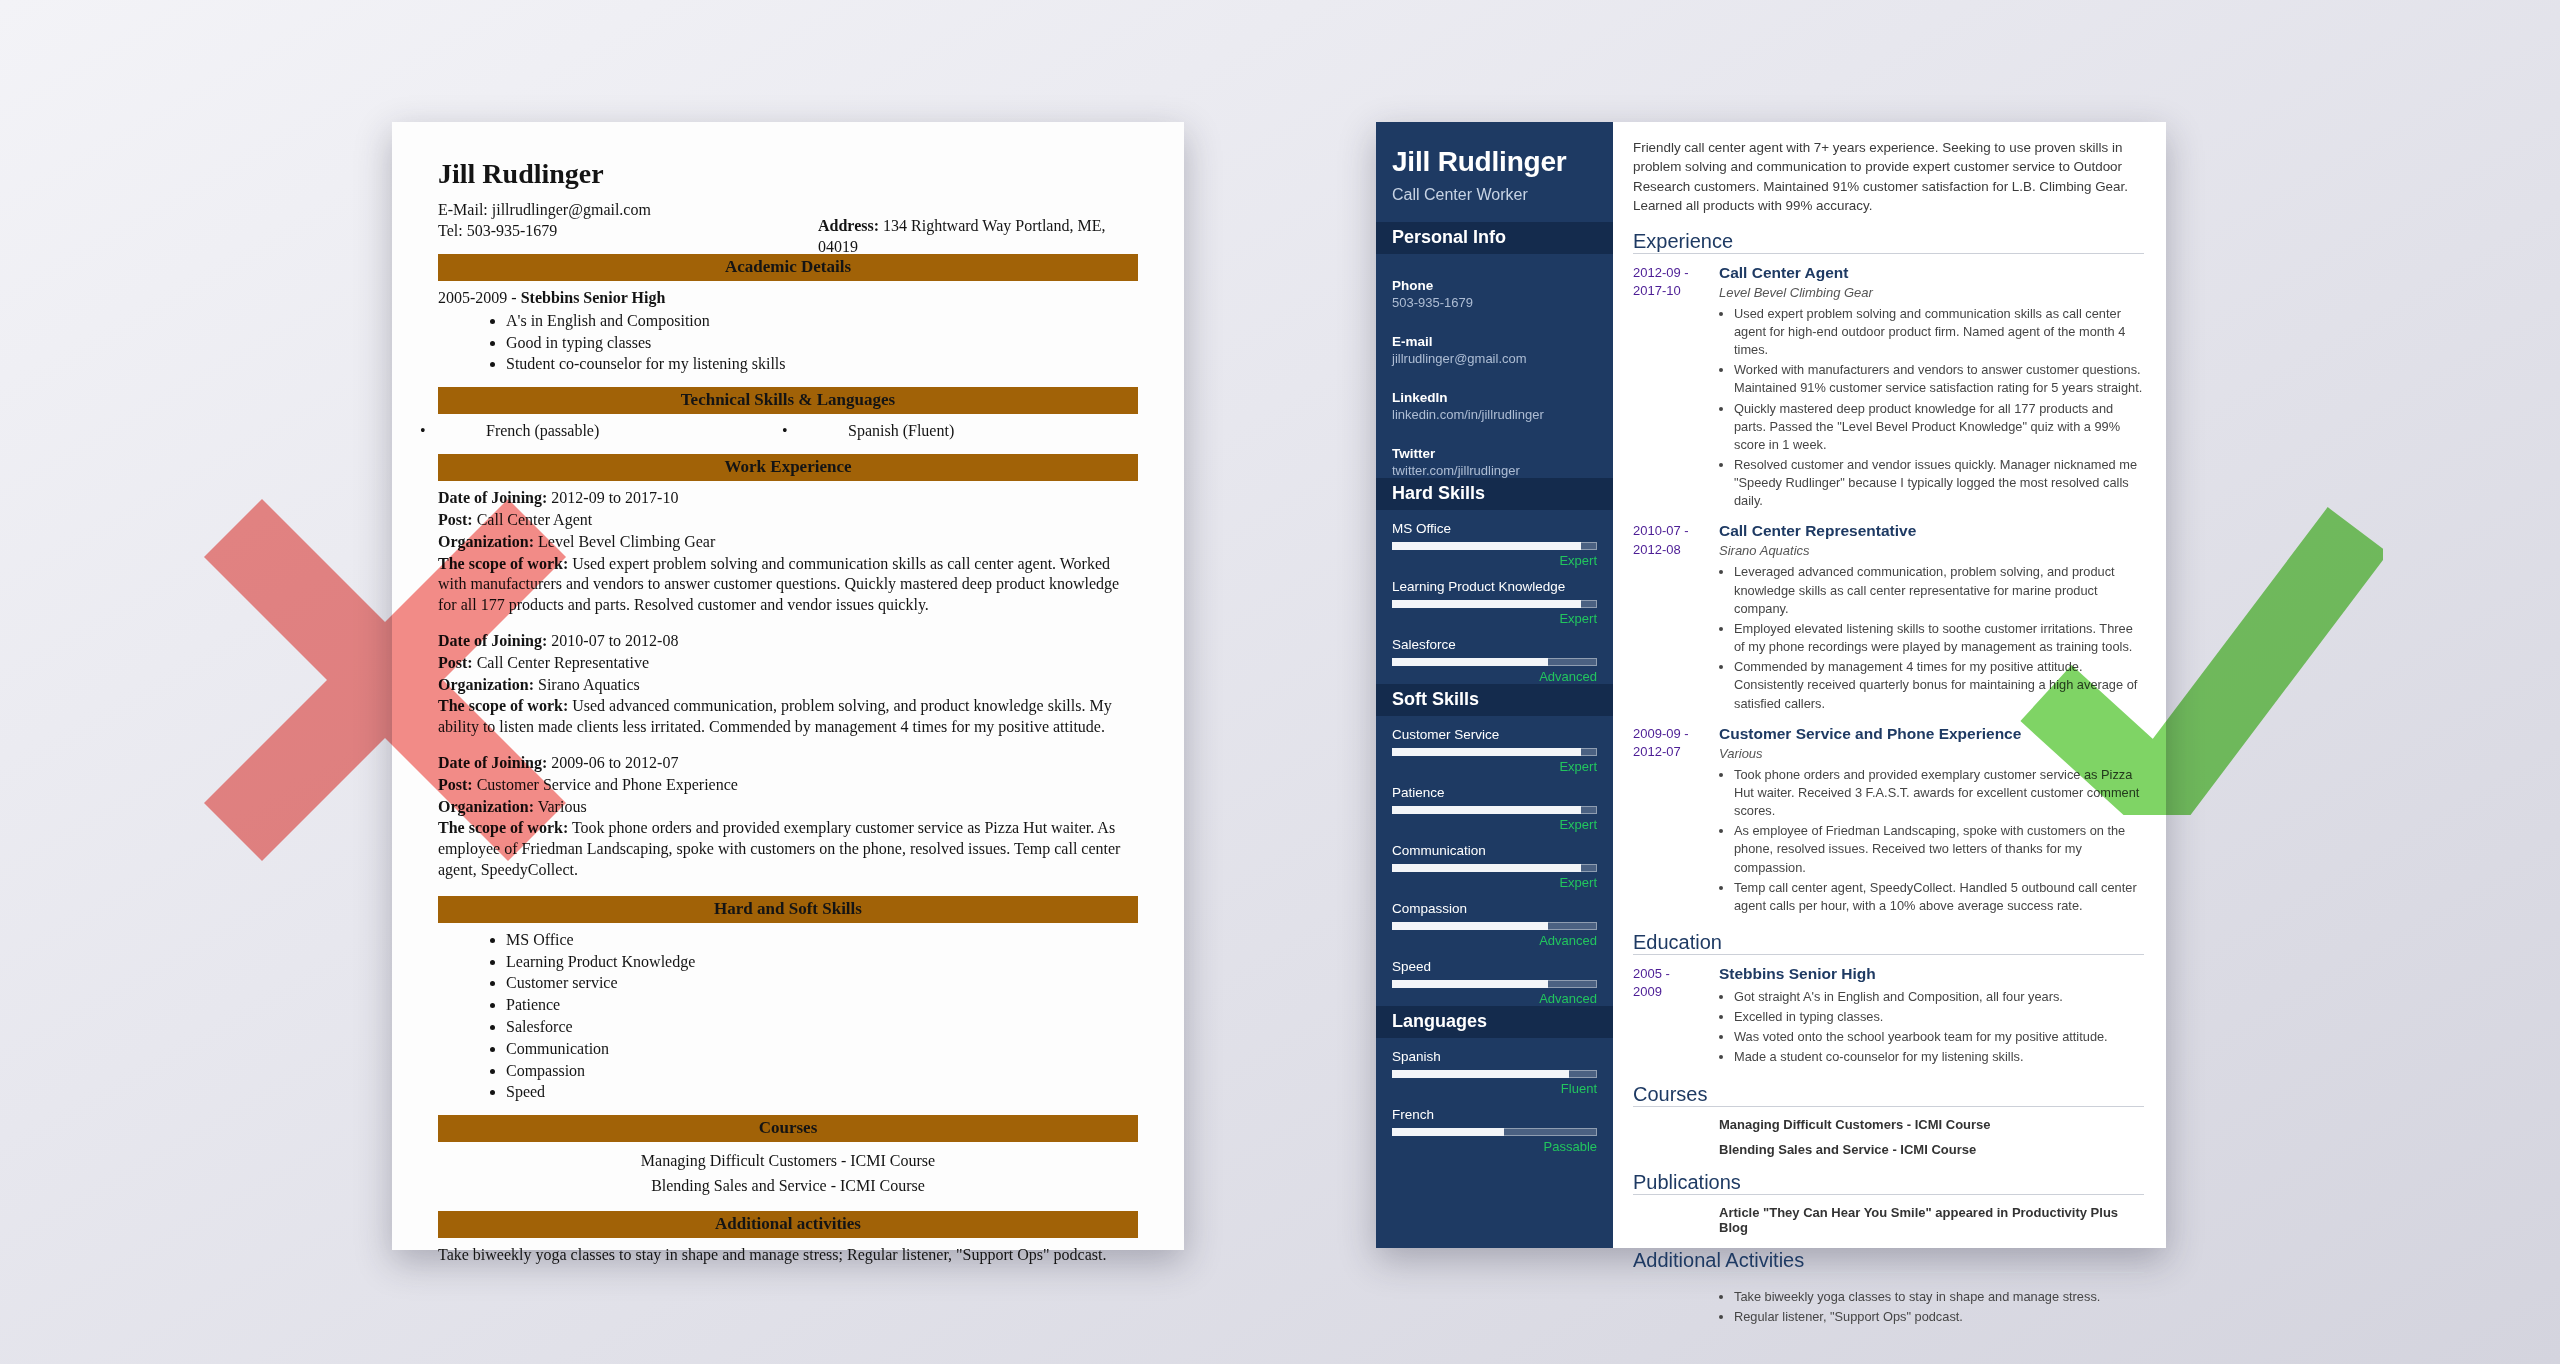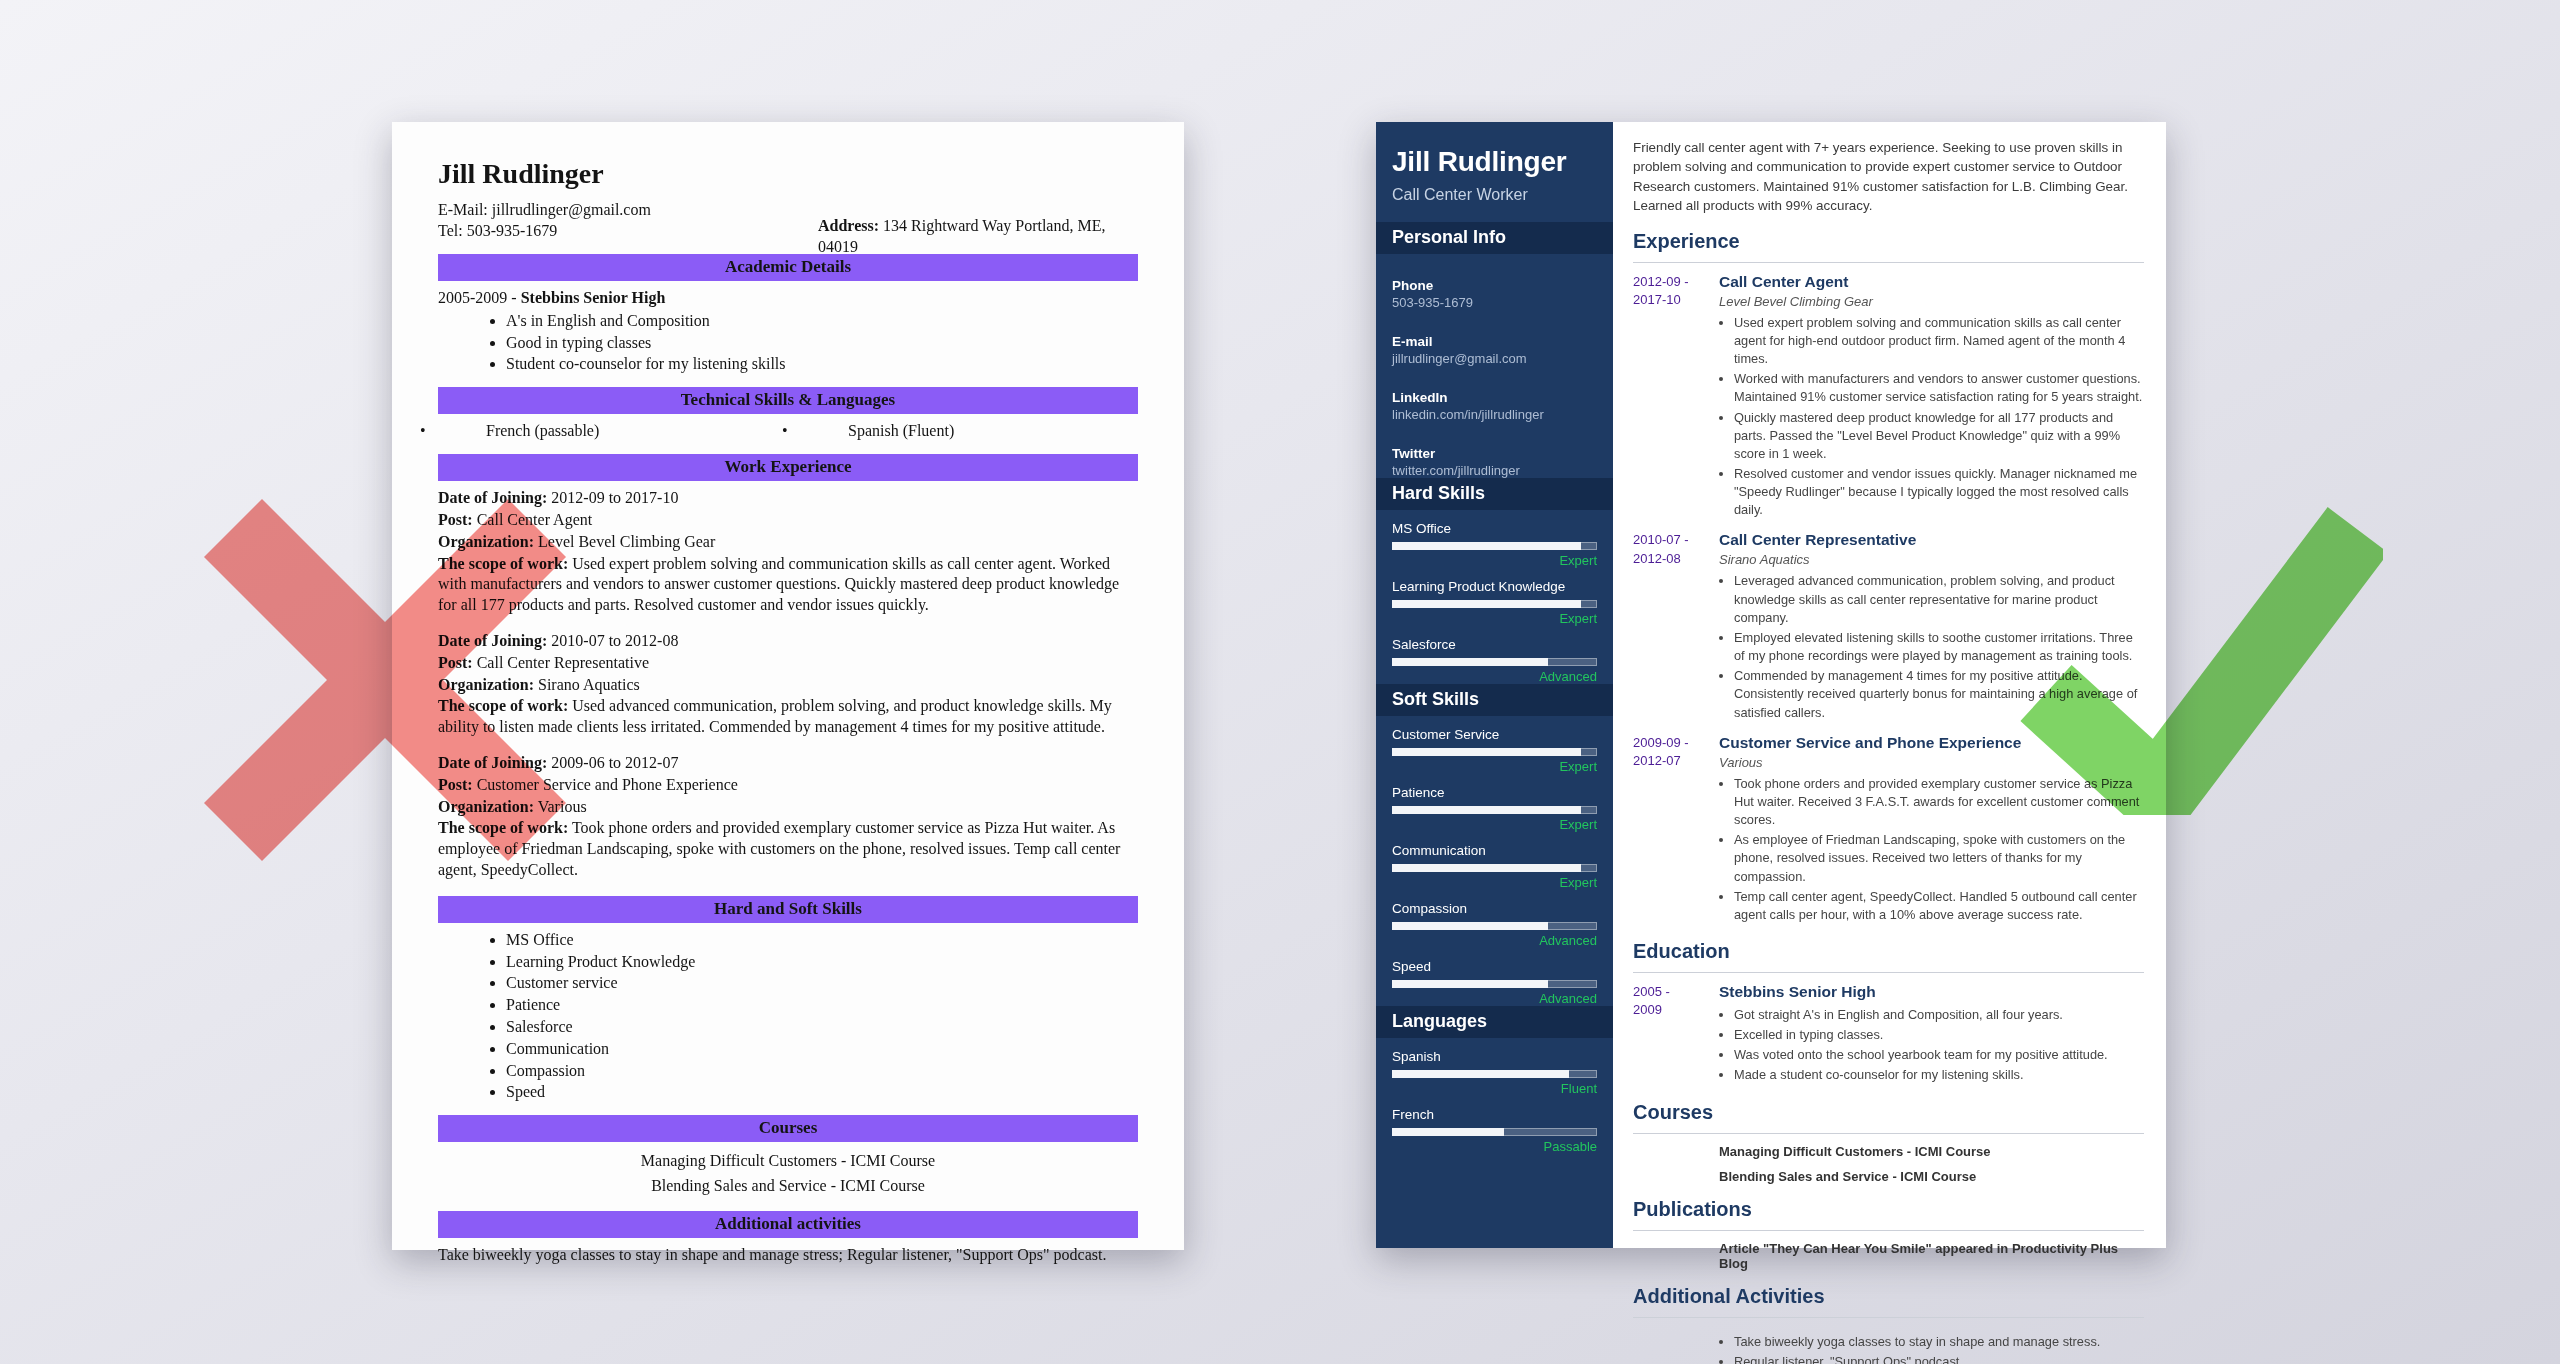--- a/index.html
+++ b/index.html
@@ -15,21 +15,21 @@
   .bad-page {
     position:absolute; left:392px; top:122px; width:792px; height:1128px;
     background:#fdfdfd; padding:34px 46px 26px;
     font-family:"Liberation Serif", serif; color:#141414;
     font-size:16px; line-height:1.3;
   }
   .b-name { font-size:28px; font-weight:bold; margin-bottom:8px; }
   .b-contact { position:relative; margin-bottom:10px; }
   .b-address { position:absolute; left:380px; top:16px; }
   .band {
-    background:#8b5cf6; text-align:center; font-weight:bold; font-size:17px;
+    background:#a16207; text-align:center; font-weight:bold; font-size:17px;
     padding:2px 0 3px; margin:12px 0 7px;
   }
   .band:first-of-type { margin-top:6px; }
   .b-school { margin:2px 0 2px; }
   .b-ul { margin:2px 0 4px; padding-left:68px; }
   .b-ul li { margin:1px 0; }
   .twocol { display:flex; margin:3px 0 5px -24px; }
   .t-item { flex:1; }
   .t-item::before { content:"\2022"; display:inline-block; width:66px; padding-left:6px; }
   .b-job { margin:2px 0 15px;font-family:Liberation Serif, serif; }
@@ -55,22 +55,22 @@
   .g-pi-value { font-size:13px; color:#aebdd4; margin-top:2px; }
   .g-skill { padding:11px 16px 0; }
   .g-skill-name { font-size:13.5px; }
   .g-bar { margin-top:6px; height:8px; background:rgba(255,255,255,0.20);
     border:1px solid rgba(255,255,255,0.38); position:relative; }
   .g-bar-fill { position:absolute; left:-1px; top:-1px; bottom:-1px; background:#f3f5f8; }
   .g-skill-level { text-align:right; font-size:13px; color:#22c55e; margin-top:3px; }
 
   .g-main { flex:1; padding:16px 22px 14px 20px; color:#3b3b3b; }
   .g-summary { font-size:13.4px; line-height:1.45; }
-  .g-sec-title { color:#1e3a63; font-weight:bold; font-size:20px; margin-top:14px;
-    padding-bottom:9px; border-bottom:1px solid #ccd0d8; }
+  .g-sec-title { color:#1e3a63; font-weight:normal; font-size:20px; margin-top:14px;
+    padding-bottom:0; border-bottom:1px solid #ccd0d8; }
   .g-entry { display:flex; margin-top:10px; }
   .g-dates { width:86px; flex-shrink:0; font-size:13px; color:#4c1d95; line-height:1.4; }
   .g-econtent { flex:1; }
   .g-jobtitle { font-weight:bold; color:#1e3a63; font-size:15.5px; }
   .g-company { font-style:italic; font-size:13px; color:#555; margin-top:3px; }
   .g-bullets { margin:5px 0 0 15px; font-size:12.8px; line-height:1.42; color:#454545; }
   .g-bullets li { margin-bottom:2px; }
   .g-linegroup { margin-left:86px; }
   .g-lineb { font-weight:bold; font-size:13px; color:#333; margin-top:10px; }
 

